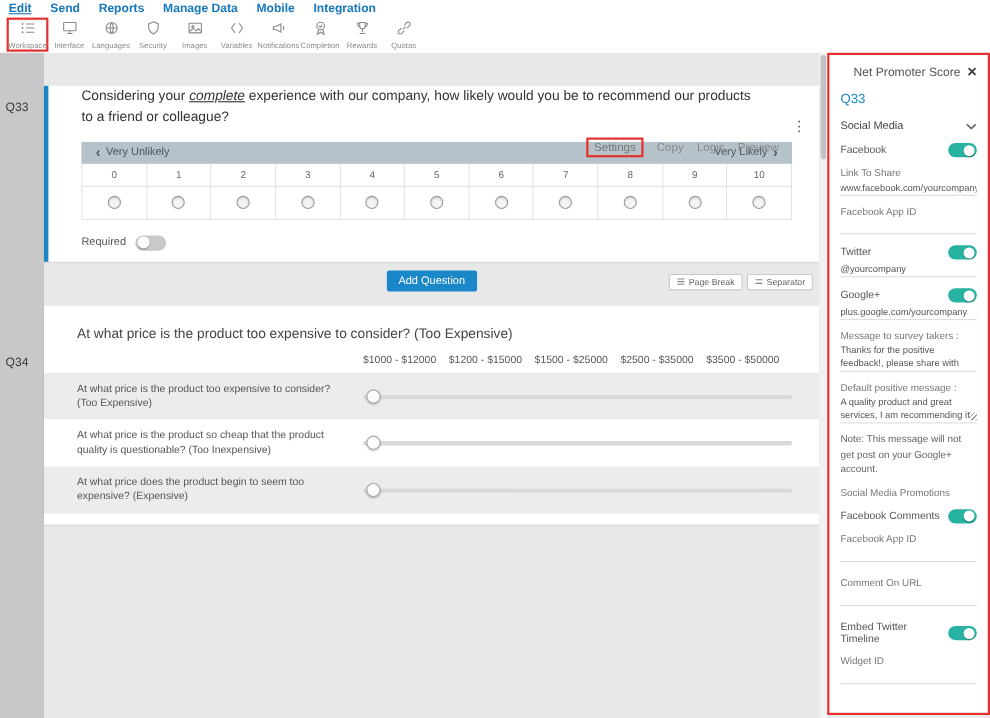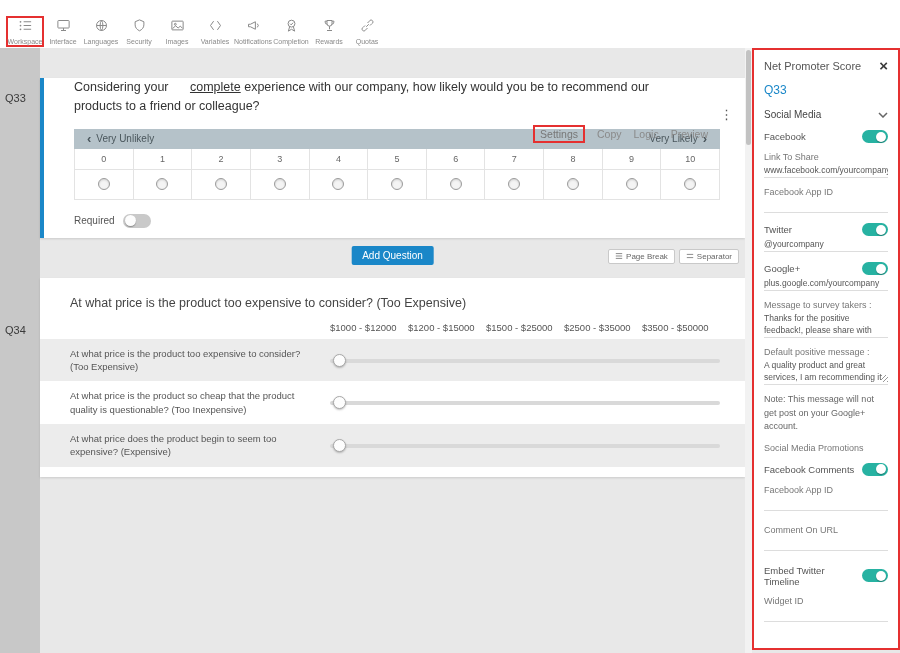--- a/index.html
+++ b/index.html
@@ -34,21 +34,21 @@
 
   
   .card { background:#fff; box-shadow:0 1px 2px rgba(0,0,0,.12); }
   .q33card { position:relative; margin-top:7px; border-left:4px solid #1a87c8; padding-bottom:10px; }
   .card-actions { position:absolute; top:7px; right:12px; display:flex; align-items:center; gap:12px;
                   font-size:10.5px; color:#8a8a8a; }
   .action { cursor:pointer;margin-top:40px; }
   .action.annotated { border:2px solid #e53030; padding:1px 5px; color:#777; }
   .kebab { font-size:13px; color:#555; cursor:pointer; line-height:1; }
   .qtext { margin:30px 60px 12px 30px; font-size:12.5px; color:#333; line-height:1.55; max-width:650px; }
-  .qtext .em { text-decoration:underline;margin-left:18px; }
+  .qtext .em { font-style:italic; text-decoration:underline; }
 
   .nps { margin:4px 25px 0 30px; }
   .nps-header { height:20px; background:#b5c2c9; display:flex; align-items:center;
                 padding:0 8px; font-size:10px; color:#4a565c; }
   .nps-header .chev { font-size:13px; font-weight:bold; margin:0 5px; cursor:pointer; }
   .nps-header .spacer { flex:1; }
   .nps-nums, .nps-radios { display:flex; border-left:1px solid #e3e3e3; background:#fff; }
   .ncell { flex:1; height:21px; border-right:1px solid #e3e3e3; border-bottom:1px solid #e3e3e3;
            display:flex; align-items:center; justify-content:center; font-size:9px; color:#666; }
   .rcell { flex:1; height:30px; border-right:1px solid #e3e3e3; border-bottom:1px solid #e3e3e3;
@@ -94,21 +94,21 @@
            background:#fdfdfd; border:1px solid #a8a8a8; box-shadow:0 1px 2px rgba(0,0,0,.25); cursor:pointer; }
 
   
   .vscroll { position:absolute; right:148px; top:0; bottom:0; width:7px; background:#f2f2f2; }
   .vthumb { position:absolute; left:1px; top:2px; width:5px; height:95px; background:#c2c2c2; border-radius:3px; cursor:pointer; }
 
   
   .sidebar { position:absolute; top:0; right:0; bottom:3px; width:148px; background:#fff;
              border:2px solid #e53030; padding:8px 10px; overflow:hidden; }
   .sb-header { display:flex; justify-content:space-between; align-items:center; }
-  .sb-title { font-size:11px; color:#555; }
+  .sb-title { font-size:11px; color:#555;margin-left:12px; }
   .sb-close { font-size:15px; font-weight:bold; color:#3c3c3c; cursor:pointer; line-height:1; }
   .sb-qid { margin-top:10px; font-size:12px; color:#1a87c8; }
   .sb-section { margin-top:12px; display:flex; justify-content:space-between; align-items:center;
                 font-size:10px; color:#444; cursor:pointer; }
   .sb-section svg { width:10px; height:6px; stroke:#666; fill:none; stroke-width:1.5; }
   .sb-row { display:flex; justify-content:space-between; align-items:center; margin-top:10px;
             font-size:9.5px; color:#555; }
   .sb-label { margin-top:9px; font-size:9px; color:#777; }
   .sb-input { display:block; width:100%; border:none; border-bottom:1px solid #ddd; background:transparent;
               font-size:8.5px; color:#555; padding:3px 0 2px 0; font-family:inherit; }
@@ -119,20 +119,28 @@
   .resize-grip { position:absolute; right:0; bottom:3px; width:7px; height:7px;
                  background:repeating-linear-gradient(135deg,#999 0 1px,transparent 1px 3px); }
   .sb-note { margin-top:8px; font-size:9px; color:#666; line-height:1.5; }
   .gap-lg { margin-top:14px; }
 </style>
 </head>
 <body>
 
 <div class="app">
 
+  <div class="menubar">
+    <span class="menu-item active">Edit</span>
+    <span class="menu-item">Send</span>
+    <span class="menu-item">Reports</span>
+    <span class="menu-item">Manage Data</span>
+    <span class="menu-item">Mobile</span>
+    <span class="menu-item">Integration</span>
+  </div>
 
   <div class="toolbar">
     <div class="tool annotated">
       <span><svg viewBox="0 0 24 24">
             <circle class="dotfill" cx="4" cy="6" r="1.4"></circle>
             <circle class="dotfill" cx="4" cy="12" r="1.4"></circle>
             <circle class="dotfill" cx="4" cy="18" r="1.4"></circle>
             <path d="M9 6h12M9 12h12M9 18h12"></path>
           </svg></span>
       <span class="tlabel">Workspace</span>

